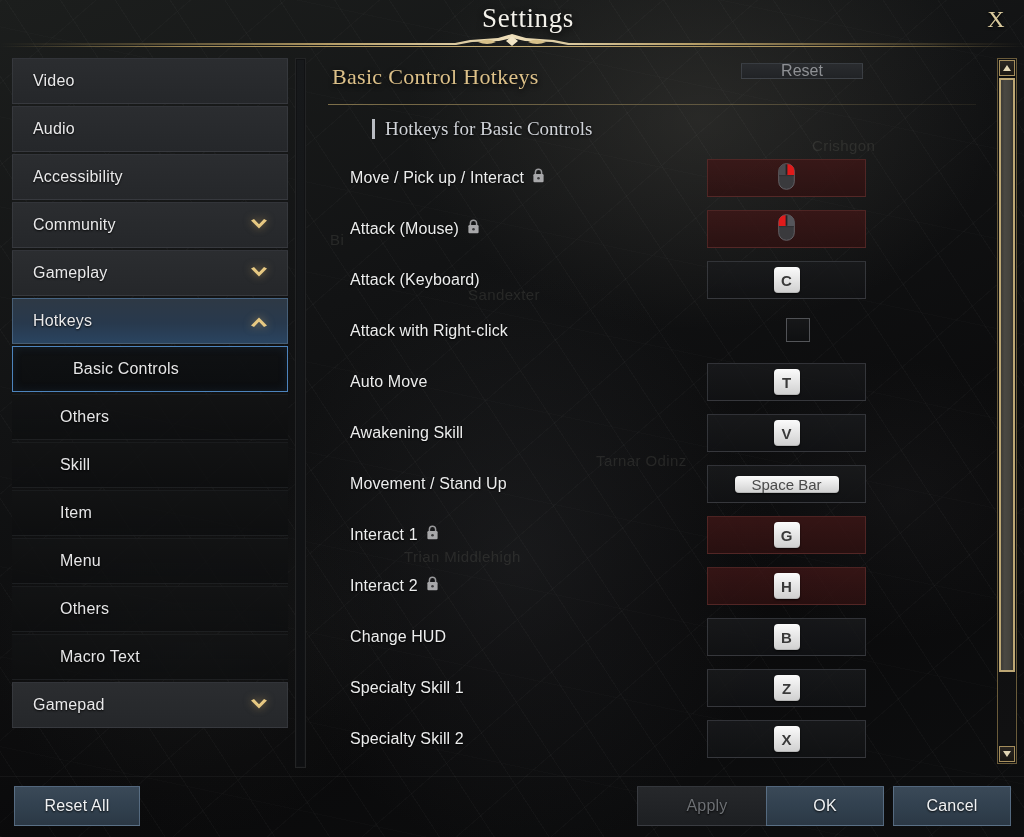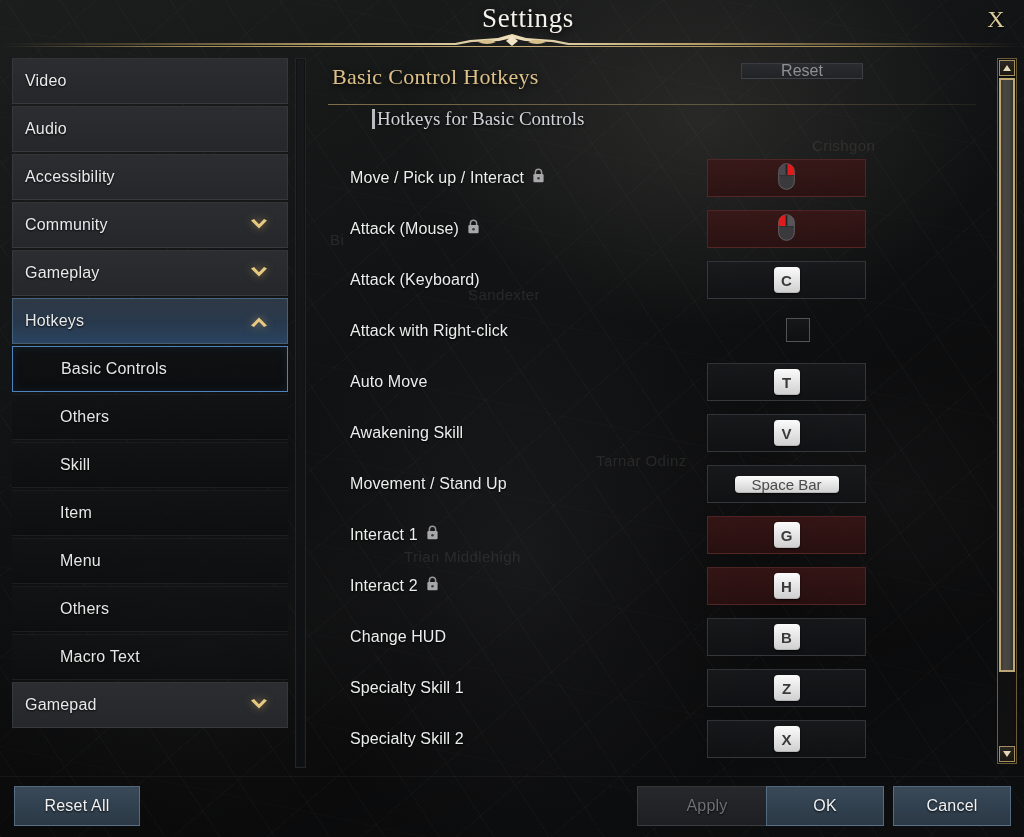--- a/index.html
+++ b/index.html
@@ -59,37 +59,38 @@
   
   #sidebar{ position:absolute; left:12px; top:58px; width:276px; height:710px; }
   .side-item{
     position:relative; height:46px; margin-bottom:2px;
     display:flex; align-items:center;
     border:1px solid rgba(120,125,135,.16);
     background:linear-gradient(180deg,#2b2d30 0%,#25272a 100%);
     cursor:pointer;
   }
   .side-item > .lbl{
-    font-size:16px; color:#e9e9ea; padding-left:12px; letter-spacing:.2px;
+    font-size:16px; color:#e9e9ea; padding-left:20px; letter-spacing:.2px;
     text-shadow:0 1px 2px rgba(0,0,0,.9);
   }
   .side-item.expanded{
     background:linear-gradient(180deg,#2e3945 0%,#28394d 55%,#2a4460 100%);
     border-color:rgba(110,145,180,.42);
   }
   .side-item.sub{
     background:linear-gradient(180deg,rgba(18,19,20,.84) 0%,rgba(13,14,15,.80) 100%);
     border:1px solid rgba(110,115,125,.13);
     border-left:none; border-right:none;
   }
   .side-item.sub > .lbl{ padding-left:48px; font-size:16px; color:#e6e6e7; }
   .side-item.sub.selected{
     border:1px solid #4d84bd;
     background:linear-gradient(180deg,rgba(15,17,19,.9) 0%,rgba(11,13,15,.9) 100%);
     box-shadow:inset 0 0 10px rgba(50,100,160,.16);
+    padding-left:12px;
   }
   .chevron{
     position:absolute; right:18px; top:50%; transform:translateY(-50%);
     width:20px; height:13px;
   }
   .chevron svg{ display:block; filter:drop-shadow(0 0 4px rgba(220,180,100,.55)); }
 
   #sidebar-rail{
     position:absolute; left:295px; top:58px; width:11px; height:710px;
     background:#111214; border:1px solid rgba(130,130,130,.16);
@@ -112,21 +113,21 @@
     background:linear-gradient(180deg,#2a2c2f 0%,#212326 100%);
     border:1px solid rgba(120,125,135,.28);
     color:#8e9094; font-size:16px; cursor:pointer;
   }
   #title-underline{
     position:absolute; left:8px; top:48px; width:648px; height:1px;
     background:linear-gradient(90deg,rgba(160,140,90,.75) 0%,rgba(150,132,88,.5) 60%,rgba(150,132,88,.12) 100%);
   }
 
   #group-head{
-    position:absolute; left:12px; top:52px; display:flex; align-items:center; gap:2px;padding-left:40px;
+    position:absolute; left:12px; top:62px; display:flex; align-items:center; gap:10px;padding-left:40px;
   }
   #group-head .bar{ width:3px; height:20px; background:#b9bcc2; }
   #group-head .txt{
     font-family:"Liberation Serif", serif; font-size:19px; color:#cfd2d7;
     text-shadow:0 1px 3px rgba(0,0,0,.9);
   }
 
   
   #rows{ position:absolute; left:0; top:96px; width:668px; }
   .hk-row{

